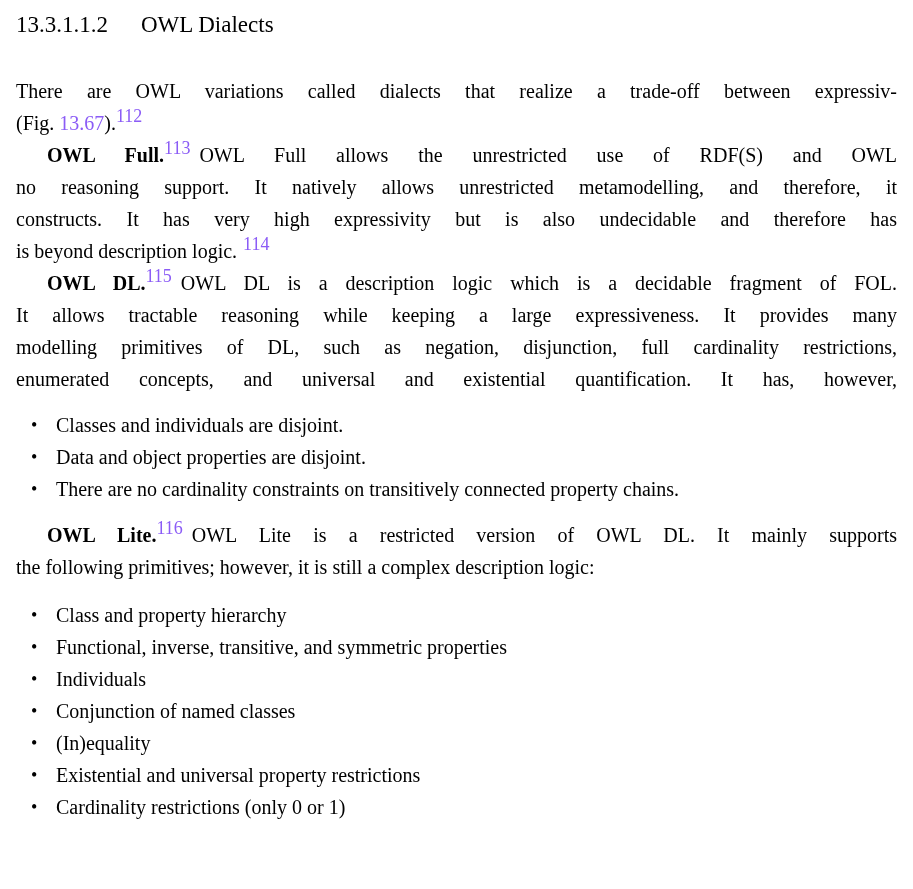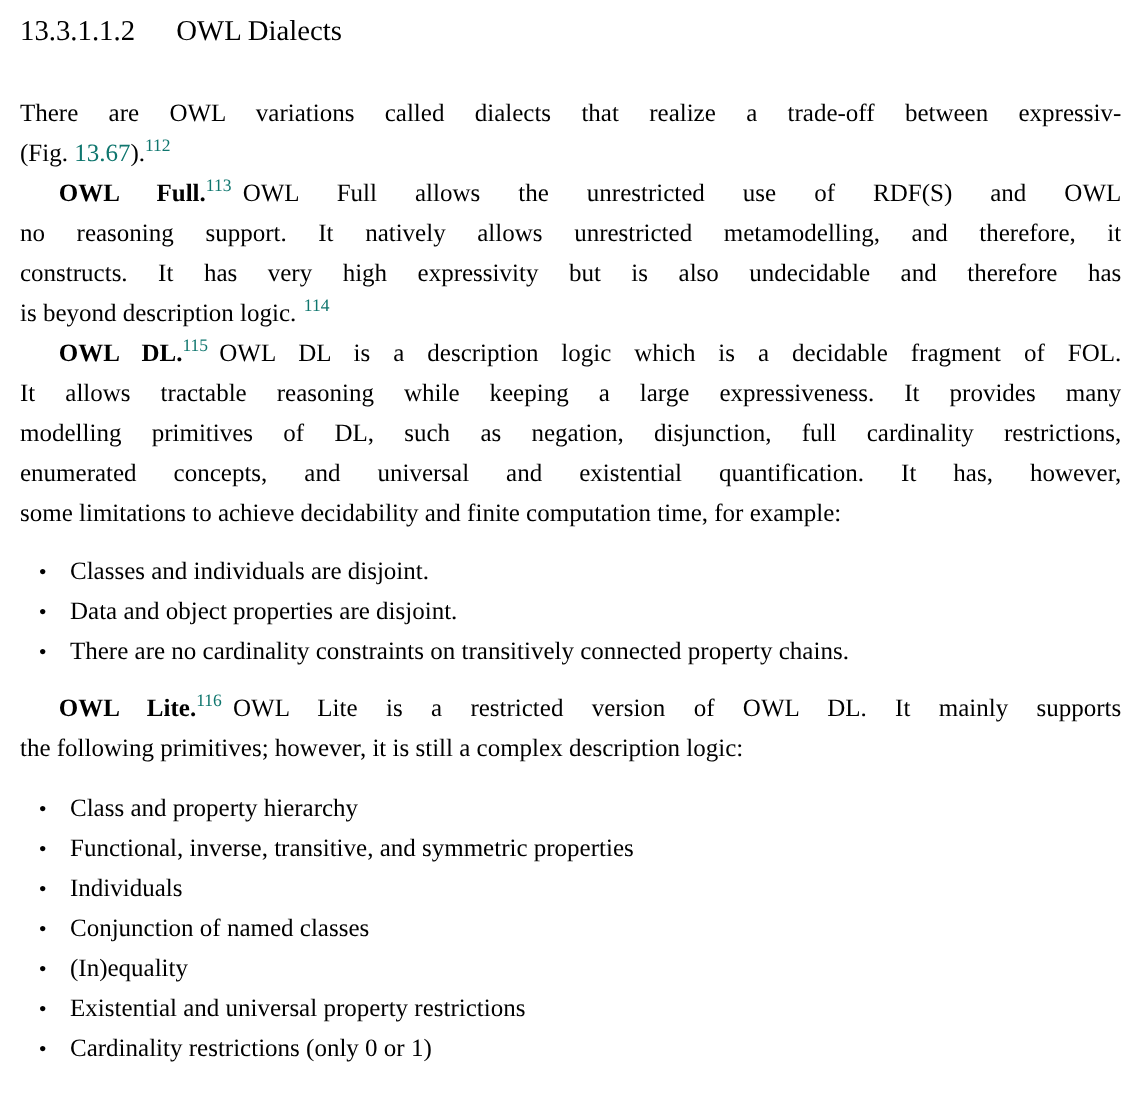--- a/index.html
+++ b/index.html
@@ -19,23 +19,23 @@
   .p1 { margin-top:35px; }
   .blist1 { margin-top:14px; }
   .p4 { margin-top:14px; }
   .blist2 { margin-top:16px; }
 
   .line { display:block; max-height:32px; overflow:hidden; }
   .j { text-align:justify; text-align-last:justify; text-justify:inter-word; }
   .ind { text-indent:31px; }
 
   .lead { font-weight:bold; }
-  .blue { color:#0f766e; }
+  .blue { color:#8b5cf6; }
   a.blue { text-decoration:none; cursor:pointer; }
-  sup { font-size:14px; position:relative; top:-8px; vertical-align:baseline; line-height:0; }
+  sup { font-size:18px; position:relative; top:-8px; vertical-align:baseline; line-height:0; }
   .gap { margin-left:9px; }
   .sgap { margin-left:6px; }
 
   .rl { border-bottom:3px solid #e01212; padding-bottom:12px; }
   .rl-ext { padding-right:58px; }
 
   .bullet-line { position:relative; padding-left:40px; max-height:32px; overflow:hidden; }
   .dot { position:absolute; left:15px; top:0; font-size:18px; }
 </style>
 </head>
@@ -59,21 +59,20 @@
       <div class="line j"><span class="rl">no reasoning support. It natively allows unrestricted metamodelling, and therefore, it</span></div>
       <div class="line j"><span class="rl">constructs. It has very high expressivity but is also undecidable and therefore has</span></div>
       <div class="line"><span class="rl">is beyond description logic.</span><sup class="blue sgap">114</sup></div>
     </div>
 
     <div class="para">
       <div class="line j ind"><span class="lead">OWL DL.</span><sup class="blue">115</sup><span class="rl gap">OWL DL is a description logic which is a decidable fragment of FOL.</span></div>
       <div class="line j"><span class="rl">It allows tractable reasoning while keeping a large expressiveness.</span><span> It provides many</span></div>
       <div class="line j"><span>modelling primitives of DL, such as negation, disjunction, full cardinality restrictions,</span></div>
       <div class="line j"><span>enumerated concepts, and universal and existential quantification. It has, however,</span></div>
-      <div class="line"><span>some limitations to achieve decidability and finite computation time, for example:</span></div>
     </div>
 
     <div class="blist1">
       <div class="bullet-line"><span class="dot">•</span><span>Classes and individuals are disjoint.</span></div>
       <div class="bullet-line"><span class="dot">•</span><span>Data and object properties are disjoint.</span></div>
       <div class="bullet-line"><span class="dot">•</span><span>There are no cardinality constraints on transitively connected property chains.</span></div>
     </div>
 
     <div class="para p4">
       <div class="line j ind"><span class="lead">OWL Lite.</span><sup class="blue">116</sup><span class="rl gap">OWL Lite is a restricted version of OWL DL. It mainly supports</span></div>

